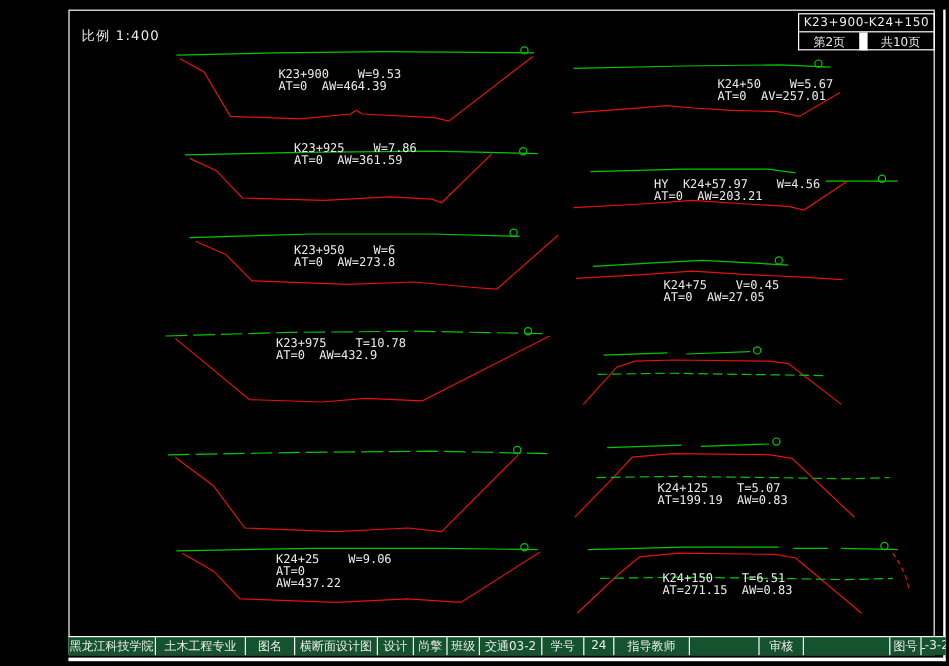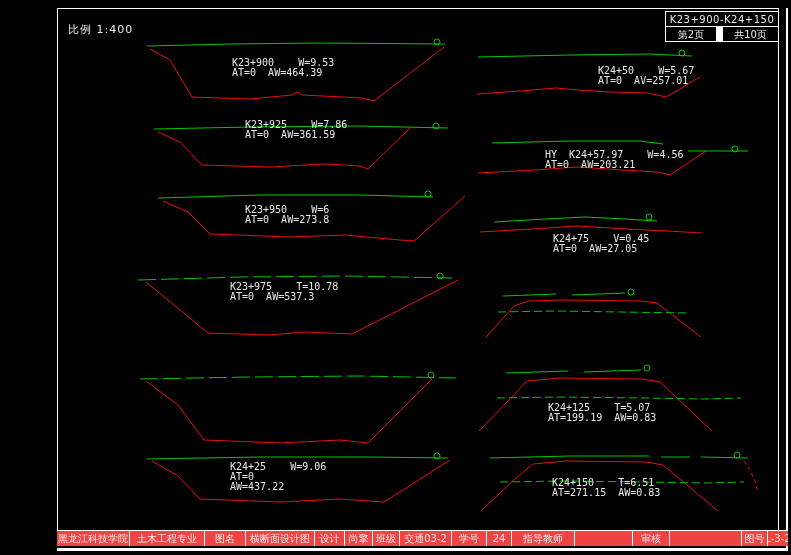--- a/index.html
+++ b/index.html
@@ -22,21 +22,21 @@
   .pagebox{position:absolute;left:665px;top:11px;width:114px;height:31px;
            border:1px solid #fdfdfd;box-sizing:border-box;color:#ececec;font-size:10px;}
   .pagebox-range{height:15px;border-bottom:1px solid #fdfdfd;box-sizing:border-box;
                  display:flex;align-items:center;justify-content:center;letter-spacing:.5px;}
   .pagebox-row{display:flex;height:15px;}
   .pagebox-row .pb-cell{display:flex;align-items:center;justify-content:center;box-sizing:border-box;}
   .pb-left{width:57px;border-right:7px solid #ffffff;}
   .pb-right{flex:1;}
   
   .titlebar{position:absolute;left:57px;top:530px;width:731px;height:16px;display:flex;
-            border-top:1px solid #fdfdfd;box-sizing:border-box;background:#ef4444;}
+            border-top:1px solid #fdfdfd;box-sizing:border-box;background:#14532d;}
   .tb-cell{display:flex;align-items:center;justify-content:center;border-right:1px solid #fdfdfd;
            box-sizing:border-box;color:#ececec;font-size:10px;white-space:nowrap;overflow:hidden;}
   .tb-cell:last-child{border-right:none;}
 </style>
 </head>
 <body>
 
 <div class="sheet">
 
   <div class="frame-rect"></div>
@@ -87,21 +87,21 @@
       <polyline points="490,458 570,456 649,456" fill="none" stroke="#00c800" stroke-width="1"></polyline>
       <polyline points="661,457 690,457" fill="none" stroke="#00c800" stroke-width="1"></polyline>
       <polyline points="701,457 748,458" fill="none" stroke="#00c800" stroke-width="1"></polyline>
       <polyline points="500,482 565,481 645,482 706,483 744,482" fill="none" stroke="#00c800" stroke-width="1" stroke-dasharray="8 4"></polyline>
       <circle cx="737" cy="455" r="3" fill="none" stroke="#00c800" stroke-width="1"></circle>
     </svg>
   <div id="labels-layer">
       <div class="sec-label" style="left: 232px; top: 58px;"><div>K23+900    W=9.53</div><div>AT=0  AW=464.39</div></div>
       <div class="sec-label" style="left: 245px; top: 120px;"><div>K23+925    W=7.86</div><div>AT=0  AW=361.59</div></div>
       <div class="sec-label" style="left: 245px; top: 205px;"><div>K23+950    W=6</div><div>AT=0  AW=273.8</div></div>
-      <div class="sec-label" style="left: 230px; top: 282px;"><div>K23+975    T=10.78</div><div>AT=0  AW=537.3</div></div>
+      <div class="sec-label" style="left: 230px; top: 282px;"><div>K23+975    T=10.78</div><div>AT=0  AW=432.9</div></div>
       <div class="sec-label" style="left: 230px; top: 462px;"><div>K24+25    W=9.06</div><div>AT=0</div><div>AW=437.22</div></div>
       <div class="sec-label" style="left: 550px; top: 66px; margin-left: 48px;"><div>K24+50    W=5.67</div><div>AT=0  AV=257.01</div></div>
       <div class="sec-label" style="left: 545px; top: 150px;"><div>HY  K24+57.97    W=4.56</div><div>AT=0  AW=203.21</div></div>
       <div class="sec-label" style="left: 553px; top: 234px;"><div>K24+75    V=0.45</div><div>AT=0  AW=27.05</div></div>
       <div class="sec-label" style="left: 548px; top: 403px;"><div>K24+125    T=5.07</div><div>AT=199.19  AW=0.83</div></div>
       <div class="sec-label" style="left: 552px; top: 478px;"><div>K24+150    T=6.51</div><div>AT=271.15  AW=0.83</div></div>
     </div>
 
   <div class="scale-label">比例 1:400</div>
 

